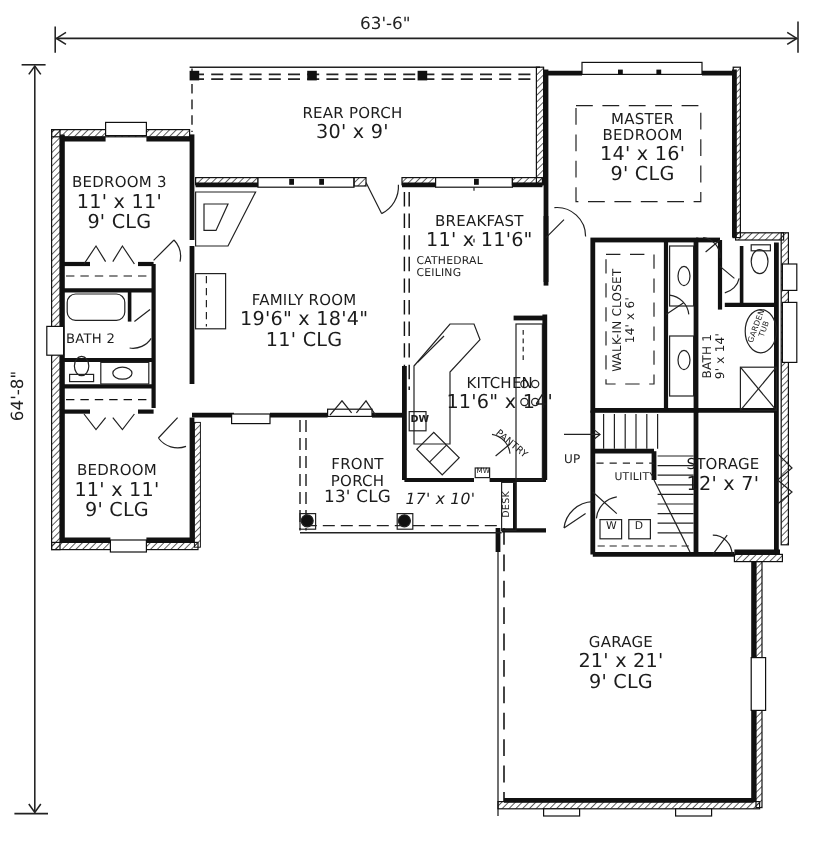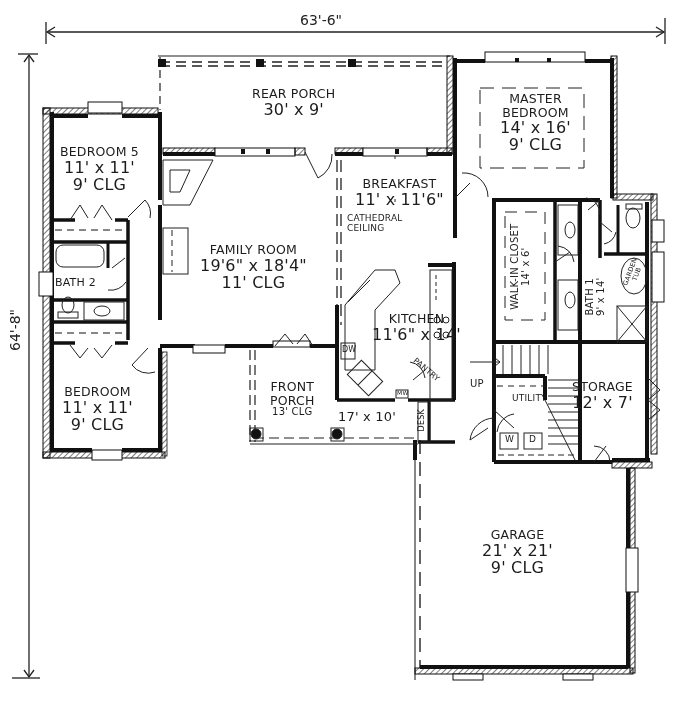--- a/index.html
+++ b/index.html
@@ -298,21 +298,21 @@
 
 <div class="dimtxt" style="left:300px; top:12px;">63'-6"</div>
 <div class="dimtxt vert" style="left:-6px; top:322px; transform: rotate(-90deg);">64'-8"</div>
 
 <div class="lbl" style="left:252px; top:87px;">
   <div class="name">REAR PORCH</div>
   <div class="dim">30' x 9'</div>
 </div>
 
 <div class="lbl" style="left:60px; top:145px;">
-  <div class="name">BEDROOM 5</div>
+  <div class="name">BEDROOM 3</div>
   <div class="dim">11' x 11'</div>
   <div class="clg">9' CLG</div>
 </div>
 
 <div class="lbl" style="left:500px; top:92px;">
   <div class="name">MASTER</div>
   <div class="name">BEDROOM</div>
   <div class="dim">14' x 16'</div>
   <div class="clg">9' CLG</div>
 </div>
@@ -350,35 +350,35 @@
   <div>GARDEN</div>
   <div>TUB</div>
 </div>
 
 <div class="lbl" style="left:372px; top:312px;">
   <div class="name">KITCHEN</div>
   <div class="dim">11'6" x 14'</div>
 </div>
 
 <div class="lbl tiny" style="left:410px; top:366px; transform: rotate(40deg); font-size:8px;">PANTRY</div>
-<div class="lbl tiny" style="left:342px; top:346px; font-size:8px;">DW</div>
+<div class="lbl tiny" style="left:342px; top:346px; font-size:8px;font-weight:bold;">DW</div>
 <div class="lbl tiny" style="left:397px; top:390px; font-size:6px;">MW</div>
 
 <div class="lbl" style="left:62px; top:385px;">
   <div class="name">BEDROOM</div>
   <div class="dim">11' x 11'</div>
   <div class="clg">9' CLG</div>
 </div>
 
 <div class="lbl" style="left:270px; top:380px;">
   <div class="name">FRONT</div>
   <div class="name">PORCH</div>
-  <div class="clg" style="font-size:10px;">13' CLG</div>
-</div>
-<div class="lbl" style="left:338px; top:410px;">
+  <div class="clg" style="font-size:14px;">13' CLG</div>
+</div>
+<div class="lbl" style="left:338px; top:410px;font-style:italic;">
   <div class="dim" style="font-size:13px;">17' x 10'</div>
 </div>
 
 <div class="lbl vert tiny" style="left:411px; top:416px; font-size:8px; transform: rotate(-90deg);">DESK</div>
 
 <div class="lbl" style="left:470px; top:350px; font-size:10px;margin-top:29px;">UP</div>
 
 <div class="lbl" style="left:572px; top:380px;">
   <div class="name">STORAGE</div>
   <div class="dim">12' x 7'</div>

